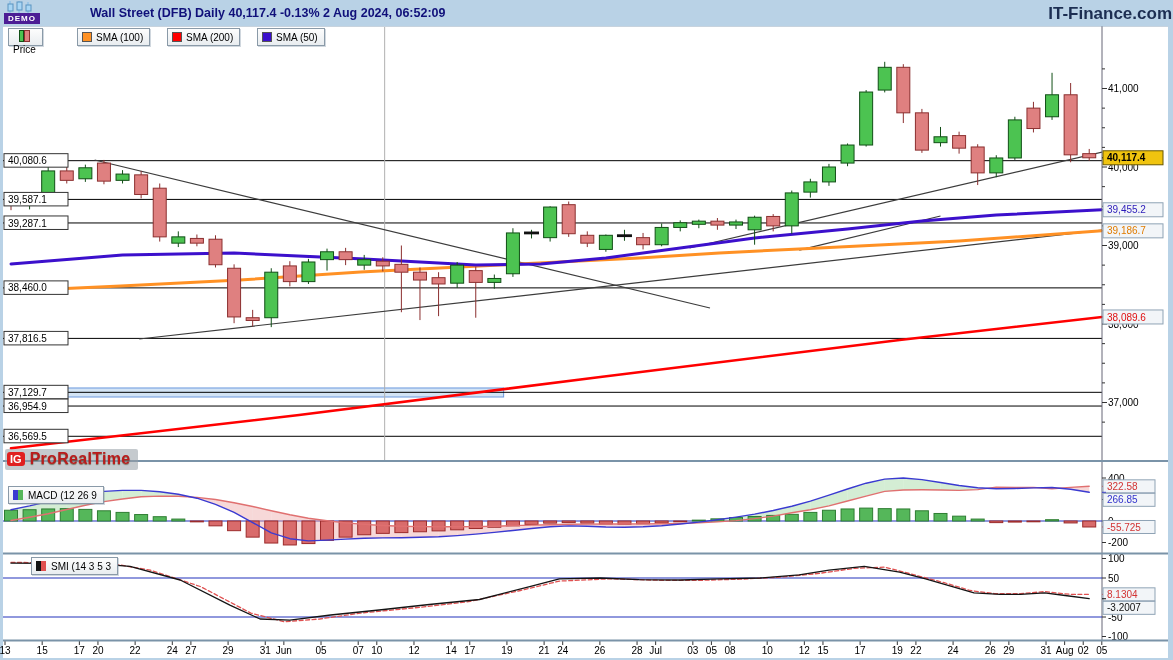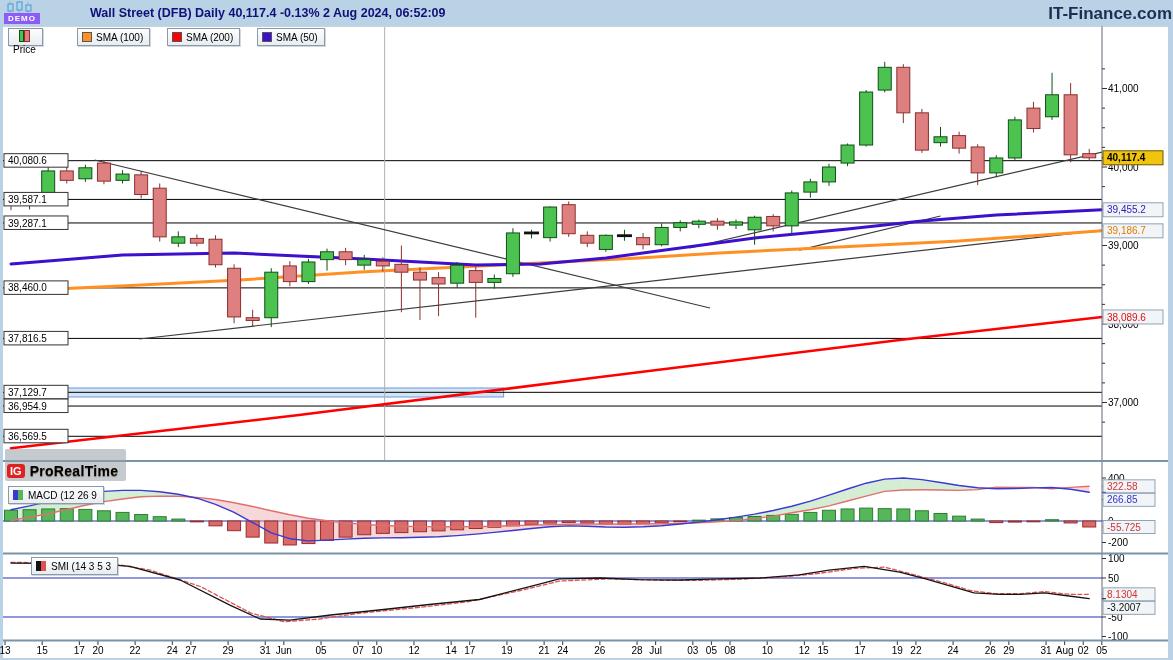--- a/index.html
+++ b/index.html
@@ -1,32 +1,32 @@
 <!DOCTYPE html>
 <html><head>
 <meta charset="utf-8">
 <style>
   html,body{margin:0;padding:0;}
   body{font-family:"Liberation Sans",sans-serif;background:#b9d2e6;}
   .page{position:relative;width:1173px;height:660px;background:#b9d2e6;overflow:hidden;}
   .header{position:absolute;left:0;top:0;width:1173px;height:26px;background:#b9d2e6;}
   .mini-candles{position:absolute;left:6px;top:1px;}
-  .demo{position:absolute;left:4px;top:13px;background:#8b5cf6;color:#fff;font-size:8px;font-weight:bold;
+  .demo{position:absolute;left:4px;top:13px;background:#4c1d95;color:#fff;font-size:8px;font-weight:bold;
         padding:1px 4px;letter-spacing:1px;line-height:9px;}
   .title{position:absolute;left:90px;top:0;height:26px;line-height:27px;font-size:12.5px;font-weight:bold;color:#10107a;white-space:nowrap;}
   .brand{position:absolute;right:1px;top:0;height:26px;line-height:27px;font-size:17px;font-weight:bold;color:#1c2e52;cursor:pointer;}
   .chip{position:absolute;display:flex;align-items:center;gap:4px;height:14px;padding:1px 6px 1px 4px;
         background:linear-gradient(#fdfdfd,#e9edf0);border:1px solid #8a9aa8;font-size:10px;color:#000;white-space:nowrap;box-shadow:1px 1px 0 rgba(120,140,160,.35);}
   .chip .sw{width:10px;height:10px;border:1px solid #555;box-sizing:border-box;display:inline-block;}
   .chip .dual{width:11px;height:10px;display:inline-flex;}
   .chip .dual i{display:block;width:5px;height:10px;}
   .prt-logo{position:absolute;left:5px;top:449px;display:flex;align-items:center;gap:5px;
-            background:rgba(150,158,166,.55);padding:14px 8px 2px 2px;border-radius:2px;}
+            background:rgba(150,158,166,.55);padding:1px 8px 2px 2px;border-radius:2px;}
   .prt-logo .ig{background:#e02020;color:#fff;font-weight:bold;font-size:11px;padding:1px 3px;border-radius:3px;}
-  .prt-logo .prt{font-weight:bold;font-size:14px;color:#000000;text-shadow:0 1px 1px rgba(60,40,0,.55);letter-spacing:.3px;}
+  .prt-logo .prt{font-weight:bold;font-size:16px;color:#b91c1c;text-shadow:0 1px 1px rgba(60,40,0,.55);letter-spacing:.3px;}
   svg text{font-family:"Liberation Sans",sans-serif;}
 </style>
 </head>
 <body>
 
 <div class="page">
 
   <svg id="chart" width="1173" height="660" style="position:absolute;left:0;top:0;">
       <rect x="0" y="0" width="1173" height="660" fill="#b9d2e6"></rect>
       <rect x="3" y="26" width="1165" height="632" fill="#ffffff"></rect>

